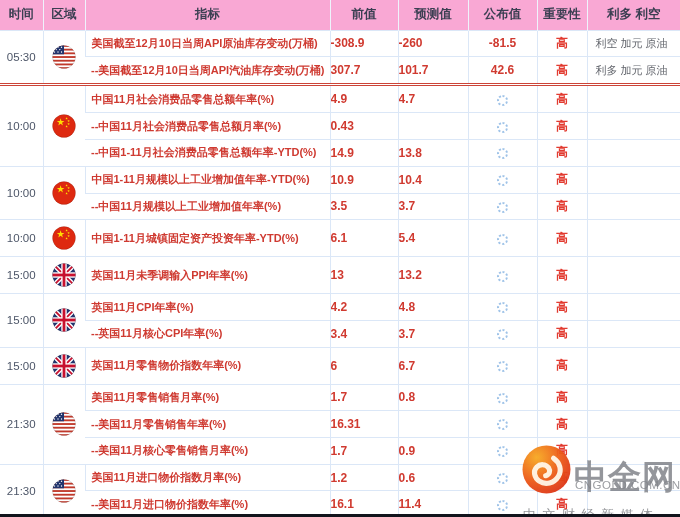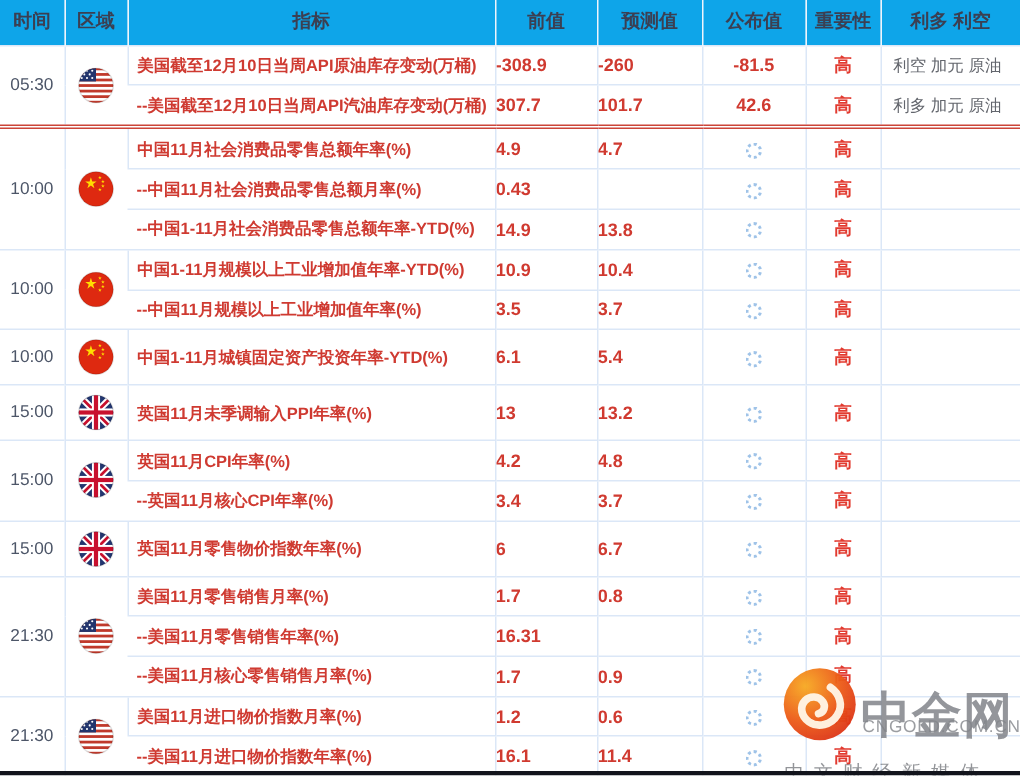--- a/index.html
+++ b/index.html
@@ -8,21 +8,21 @@
     font-family:"Liberation Sans","DejaVu Sans",sans-serif;
     background:#ffffff; position:relative; overflow:hidden;
   }
   .page { position:absolute; inset:0; width:680px; height:517px; }
 
   table.cal {
     width:680px; height:517px;
     border-collapse:collapse; table-layout:fixed;
   }
   thead th {
-    background:#0ea5e9; color:#3b3f52;
+    background:#f9a8d4; color:#3b3f52;
     font-size:12.5px; font-weight:bold;
     height:30px; text-align:center; vertical-align:middle;
     border-left:1px solid #eef4fc;
     margin-left:44px;
   }
   thead th:first-child { border-left:none; }
 
   td {
     border-top:1px solid #dbe7f7; border-left:1px solid #dbe7f7;
     vertical-align:middle; font-size:12px;

